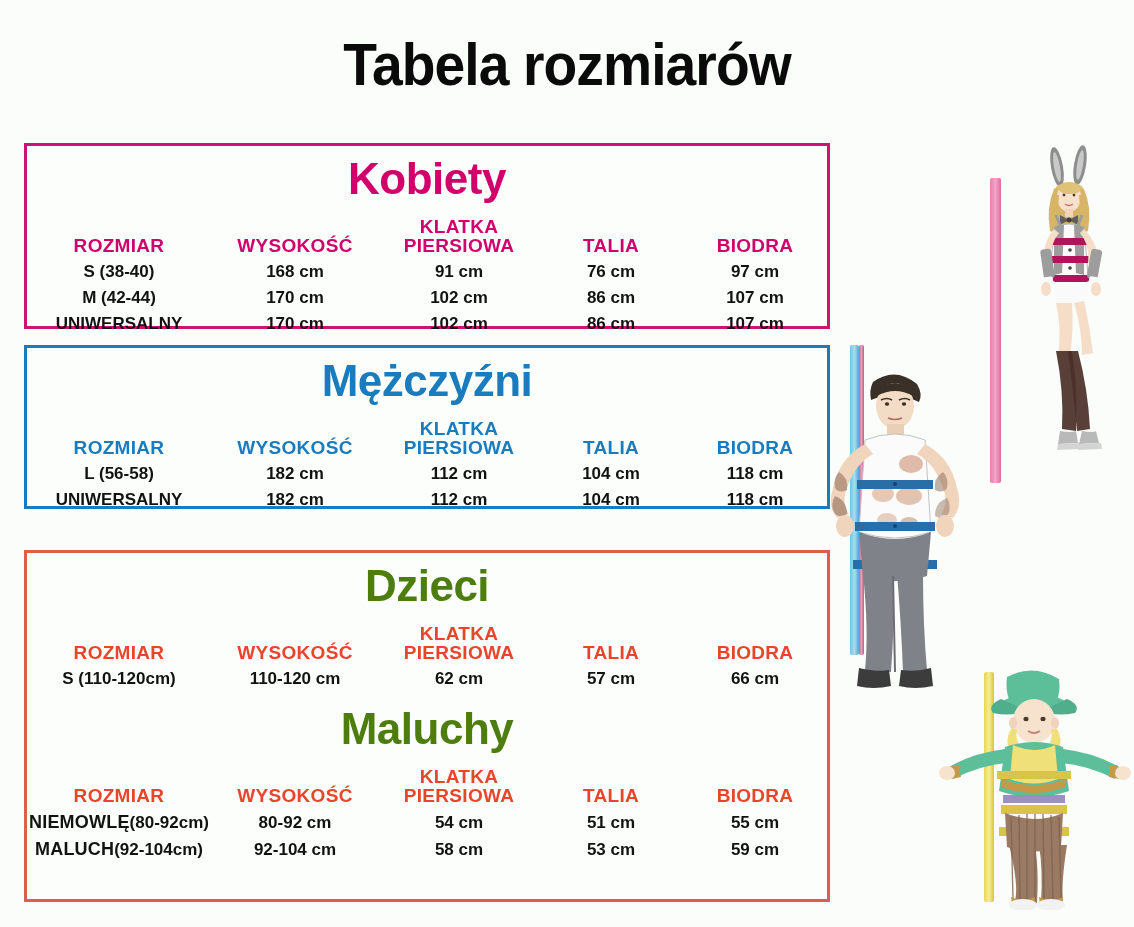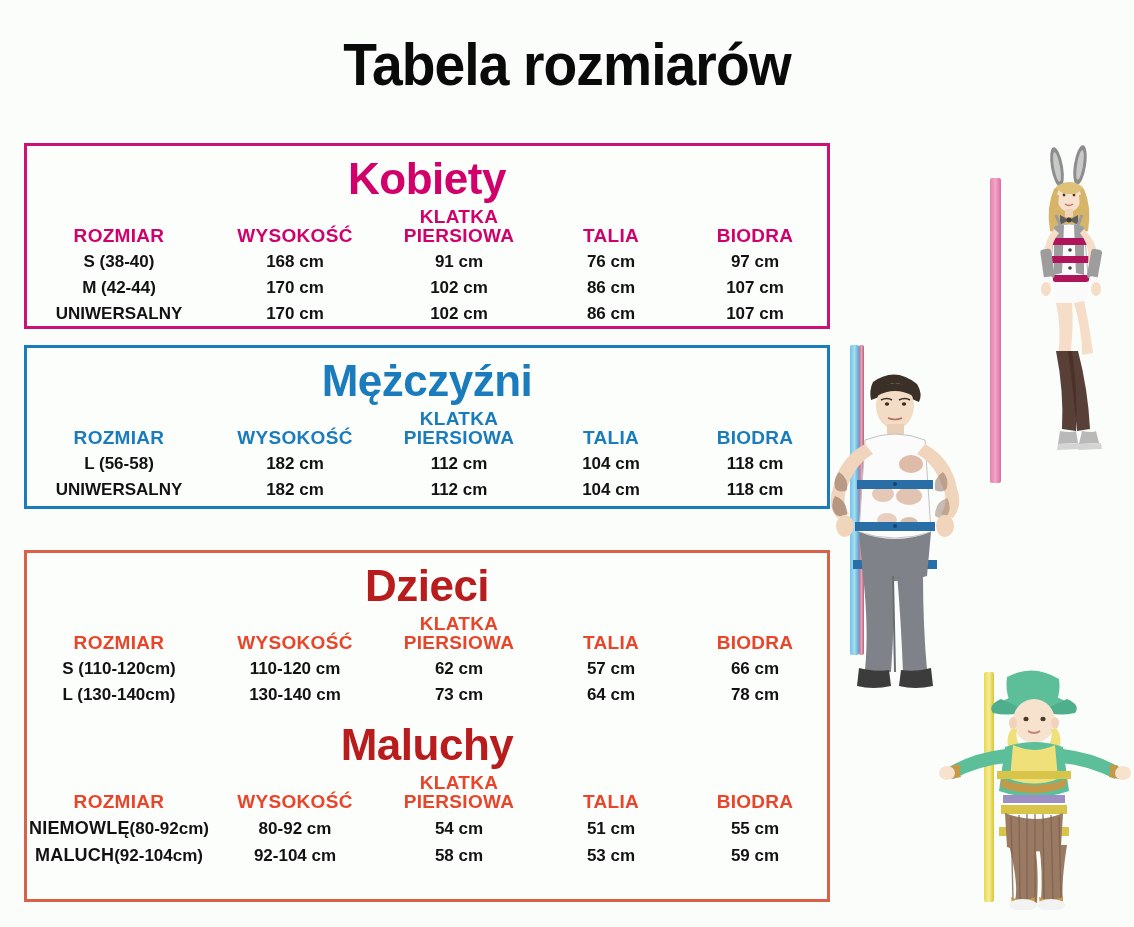--- a/index.html
+++ b/index.html
@@ -44,29 +44,29 @@
   .sec-title {
     text-align: center;
     font-size: 44px;
     font-weight: bold;
     letter-spacing: -0.5px;
     margin-top: 8px;
     font-family: "Liberation Sans", sans-serif;
   }
   #sec-women .sec-title { color: #D1006B; }
   #sec-men   .sec-title { color: #1A7BBD; }
-  #sec-kids  .sec-title { color: #b91c1c; }
+  #sec-kids  .sec-title { color: #4d7c0f; }
   .sec-title-kids2 { margin-top: 12px; }
 
   
   table.size-table {
     width: 100%;
     border-collapse: collapse;
     table-layout: fixed;
-    margin-top: 2px;
+    margin-top: 12px;
   }
   table.size-table th {
     font-size: 19px;
     font-weight: bold;
     line-height: 0.98;
     padding: 2px 0 4px 0;
     vertical-align: bottom;
     letter-spacing: 0.3px;
   }
   #sec-women th { color: #D1006B; }
@@ -219,27 +219,20 @@
         <th>BIODRA</th>
       </tr>
     </thead>
     <tbody>
       <tr>
         <td class="col-size">S (110-120cm)</td>
         <td>110-120 cm</td>
         <td>62 cm</td>
         <td>57 cm</td>
         <td>66 cm</td>
-      </tr>
-      <tr>
-        <td class="col-size">L  (130-140cm)</td>
-        <td>130-140 cm</td>
-        <td>73 cm</td>
-        <td>64 cm</td>
-        <td>78 cm</td>
       </tr>
     </tbody>
   </table>
 
   <div class="sec-title sec-title-kids2">Maluchy</div>
   <table class="size-table">
     <colgroup>
         <col class="c1">
         <col class="c2">
         <col class="c3">

